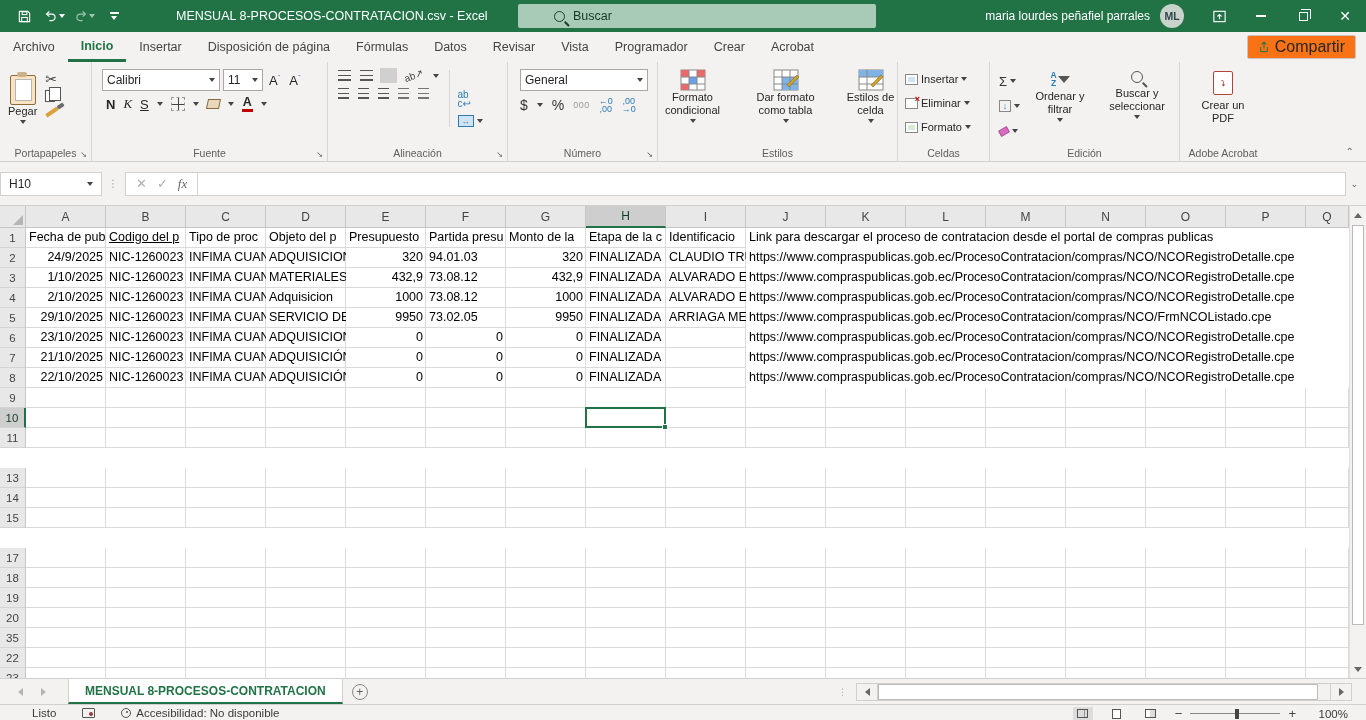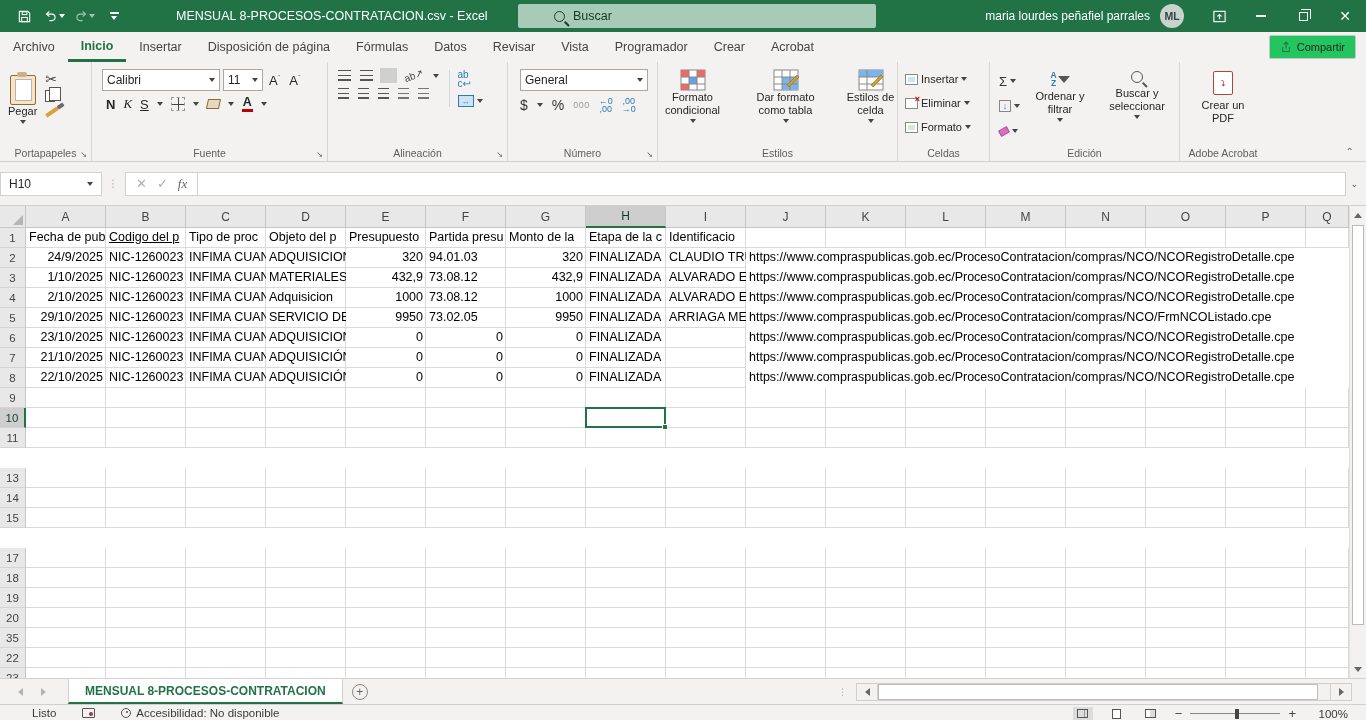--- a/index.html
+++ b/index.html
@@ -24,21 +24,21 @@
   .avatar{width:24px;height:24px;border-radius:50%;background:#c7d3cb;color:#33434a;font-size:10.5px;font-weight:bold;display:flex;align-items:center;justify-content:center;margin-right:14px;}
   .win-btn{width:42px;height:32px;display:flex;align-items:center;justify-content:center;color:#fff;font-size:14px;}
   .restore-glyph{width:9px;height:9px;border:1.3px solid #fff;position:relative;}
   .restore-glyph::before{content:"";position:absolute;width:9px;height:9px;border-top:1.3px solid #fff;border-right:1.3px solid #fff;left:1px;bottom:1px;}
   .minimize-bar{width:10px;height:1.5px;background:#fff;}
 
   
   .tabrow{height:30px;background:#f3f2f1;display:flex;align-items:stretch;position:relative;}
   .rtab{padding:0 13px;display:flex;align-items:center;font-size:12.5px;color:#444;cursor:default;}
   .rtab.active{color:#217346;font-weight:bold;border-bottom:3px solid #217346;padding-bottom:0px;}
-  .share-btn{position:absolute;right:10px;top:3px;height:24px;background:#22c55e;border:1px solid #c8c6c4;border-radius:2px;display:flex;align-items:center;padding:0 10px;font-size:11px;color:#262626;gap:5px;}
+  .share-btn{position:absolute;right:10px;top:3px;height:24px;background:#f97316;border:1px solid #c8c6c4;border-radius:2px;display:flex;align-items:center;padding:0 10px;font-size:16px;color:#262626;gap:5px;}
 
   
   .ribbon{height:100px;background:#f3f2f1;border-bottom:1px solid #d2d0ce;display:flex;position:relative;}
   .rgroup{position:relative;border-right:1px solid #d8d6d4;display:flex;flex-direction:column;padding:4px 4px 16px 4px;}
   .rgroup-label{position:absolute;bottom:2px;left:0;right:0;text-align:center;font-size:10.5px;color:#605e5c;white-space:nowrap;}
   .dlg-launch{position:absolute;bottom:2px;right:4px;font-size:8px;color:#605e5c;}
   .big-btn{display:flex;flex-direction:column;align-items:center;justify-content:flex-start;font-size:11px;color:#262626;text-align:center;line-height:13px;padding:3px 4px;}
   .big-btn .caret{margin-top:2px;}
   .caret{width:0;height:0;border-left:3px solid transparent;border-right:3px solid transparent;border-top:4px solid #444;display:inline-block;}
   .small-btn{height:22px;display:flex;align-items:center;gap:3px;font-size:11px;color:#262626;padding:0 3px;}
@@ -74,21 +74,21 @@
   .fontcolor-glyph{font-size:12.5px;font-weight:bold;color:#262626;border-bottom:3px solid #c00000;line-height:13px;padding:0 1px;}
 
   
   .g-align{width:180px;}
   .al-rows{display:flex;gap:10px;margin:4px 0 0 6px;}
   .al-col{display:flex;flex-direction:column;gap:7px;}
   .al-line-row{display:flex;align-items:center;gap:9px;}
   .lines{width:13px;height:11px;background:repeating-linear-gradient(to bottom,#555 0 1.4px,transparent 1.4px 4.6px);}
   .lines.short{background:repeating-linear-gradient(to bottom,#555 0 1.4px,transparent 1.4px 4.6px);width:11px;}
   .ab-rot{font-size:10px;color:#444;transform:rotate(-20deg);}
-  .wrap-glyph{font-size:10px;color:#2b7bb9;line-height:9px;text-align:left;}
+  .wrap-glyph{font-size:10px;color:#2b7bb9;line-height:9px;text-align:left;margin-top:20px;}
   .merge-glyph{width:16px;height:12px;border:1px solid #2b7bb9;background:#cfe3f3;display:flex;align-items:center;justify-content:center;font-size:8px;color:#2b7bb9;}
 
   
   .g-num{width:150px;}
   .num-select{width:128px;margin:3px 0 6px 8px;}
   .num-row{display:flex;align-items:center;gap:9px;margin-left:8px;font-size:12px;color:#333;}
   .dollar{font-size:14px;}
   .thousand{font-size:9px;color:#999;letter-spacing:.5px;}
   .dec{font-size:9px;color:#2b7bb9;line-height:8px;text-align:center;}
 
@@ -512,20 +512,21 @@
       <div class="cell-base" style="left: 1306px; width: 43px;"></div>
       <div class="cell" style="left: 26px; width: 80px;">Fecha de publ</div>
       <div class="cell" style="left: 106px; width: 80px; text-decoration: underline;">Codigo del p</div>
       <div class="cell" style="left: 186px; width: 80px;">Tipo de proc</div>
       <div class="cell" style="left: 266px; width: 80px;">Objeto del p</div>
       <div class="cell" style="left: 346px; width: 80px;">Presupuesto</div>
       <div class="cell" style="left: 426px; width: 80px;">Partida presu</div>
       <div class="cell" style="left: 506px; width: 80px;">Monto de la</div>
       <div class="cell" style="left: 586px; width: 80px;">Etapa de la c</div>
       <div class="cell" style="left: 666px; width: 80px;">Identificacio</div>
+      <div class="cell spill" style="left: 746px; width: 603px;">Link para descargar el proceso de contratacion desde el portal de compras publicas</div>
     </div>
     <div class="grid-row" style="top: 42px;">
       <div class="row-h">2</div>
       <div class="cell-base" style="left: 26px; width: 80px;"></div>
       <div class="cell-base" style="left: 106px; width: 80px;"></div>
       <div class="cell-base" style="left: 186px; width: 80px;"></div>
       <div class="cell-base" style="left: 266px; width: 80px;"></div>
       <div class="cell-base" style="left: 346px; width: 80px;"></div>
       <div class="cell-base" style="left: 426px; width: 80px;"></div>
       <div class="cell-base" style="left: 506px; width: 80px;"></div>

